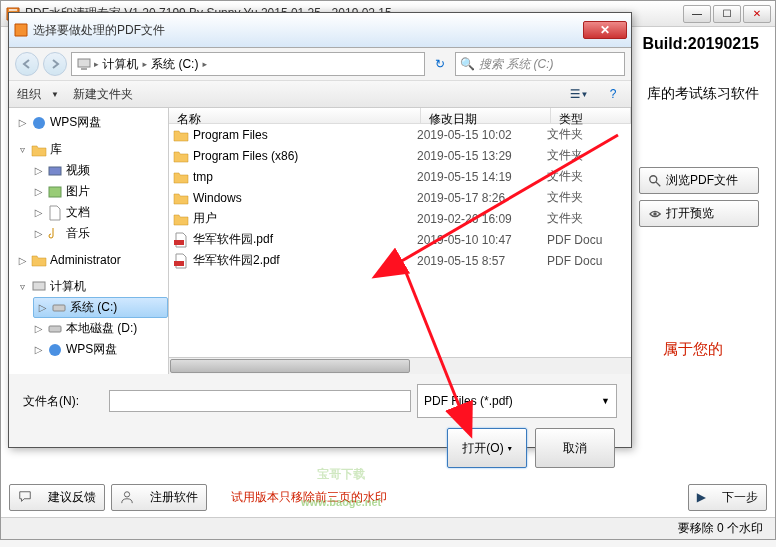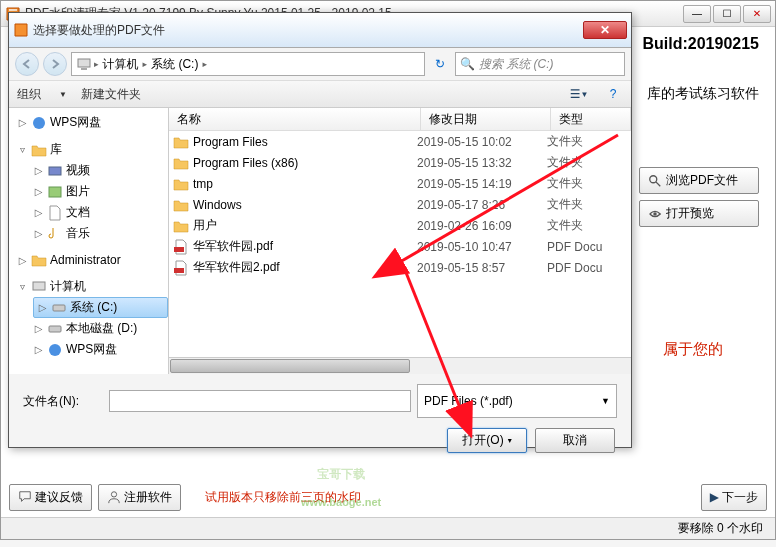--- a/index.html
+++ b/index.html
@@ -13,21 +13,21 @@
 .win-btn.close{color:#c00}
 .main-body{padding:8px;position:relative;height:calc(100% - 26px)}
 .build-info{position:absolute;right:16px;top:8px;font-size:16px;font-weight:bold}
 .url-info{position:absolute;right:16px;top:30px;color:#0050d0;font-size:15px;font-weight:bold}
 .promo{position:absolute;right:16px;top:58px;font-size:14px}
 .side-panel{position:absolute;right:16px;top:140px;width:120px}
 .side-btn{display:flex;align-items:center;gap:4px;padding:4px 8px;border:1px solid #888;margin-bottom:6px;background:linear-gradient(#fff,#e8e8e8);border-radius:2px}
 .side-btn .ic{width:14px;height:14px;flex-shrink:0}
 .red-text{position:absolute;right:52px;top:313px;color:#d02000;font-size:15px}
 .bottom-bar{position:absolute;left:8px;right:8px;bottom:28px;height:28px;display:flex;align-items:center;gap:6px}
-.bottom-btn{display:flex;align-items:center;gap:3px;padding:4px 8px;border:1px solid #888;background:linear-gradient(#fff,#e8e8e8);border-radius:2px}
+.bottom-btn{display:flex;align-items:center;gap:16px;padding:4px 8px;border:1px solid #888;background:linear-gradient(#fff,#e8e8e8);border-radius:2px}
 .trial-note{color:#d02000;margin-left:18px}
 .next-btn{margin-left:auto}
 .status-bar{position:absolute;left:0;right:0;bottom:0;height:22px;border-top:1px solid #ccc;display:flex;align-items:center;justify-content:flex-end;padding:0 12px;background:#f0f0f0}
 .watermark-logo{position:absolute;left:300px;top:428px;font-size:28px;font-weight:bold;color:rgba(100,180,50,0.3);pointer-events:none;text-align:center;line-height:1}
 .watermark-logo .sub{font-size:11px;color:rgba(100,180,50,0.5)}
 
 
 .file-dialog{position:absolute;left:8px;top:12px;width:624px;height:436px;background:#f4f4f4;border:1px solid #555;box-shadow:2px 2px 8px rgba(0,0,0,0.3)}
 .fd-titlebar{height:28px;background:linear-gradient(#fff,#d8e8f8);display:flex;align-items:center;padding:17px 4px;border-bottom:1px solid #aaa}
 .fd-titlebar .icon{width:16px;height:16px;margin-right:4px}
@@ -36,50 +36,50 @@
 .fd-nav{height:32px;display:flex;align-items:center;padding:4px 6px;gap:4px;background:#f4f4f4}
 .nav-arrow{width:24px;height:24px;border-radius:12px;background:linear-gradient(#e0f0ff,#b0d8f0);border:1px solid #8ac;display:flex;align-items:center;justify-content:center;color:#246}
 .nav-arrow.disabled{opacity:0.5}
 .breadcrumb{flex:1;height:24px;border:1px solid #aaa;background:#fff;display:flex;align-items:center;padding:0 4px;gap:2px}
 .bc-seg{display:flex;align-items:center;gap:2px;padding:0 2px}
 .bc-sep{color:#666;font-size:9px}
 .refresh-btn{width:22px;height:22px;display:flex;align-items:center;justify-content:center;color:#06c}
 .search-box{width:170px;height:24px;border:1px solid #aaa;background:#fff;display:flex;align-items:center;padding:0 4px;color:#888;font-style:italic}
 .search-box .ic{margin-right:4px;color:#666;font-style:normal}
 .fd-toolbar{height:28px;display:flex;align-items:center;padding:0 8px;gap:14px;background:linear-gradient(#f8f8f8,#e8e8e8);border-top:1px solid #ddd;border-bottom:1px solid #ccc}
-.tb-item{display:flex;align-items:center;gap:18px;color:#333}
+.tb-item{display:flex;align-items:center;gap:10px;color:#333}
 .tb-spacer{flex:1}
 .tb-icon{width:20px;height:20px;display:flex;align-items:center;justify-content:center;color:#246}
 .fd-content{display:flex;height:266px}
 .fd-tree{width:160px;border-right:1px solid #ccc;background:#fff;overflow:hidden;padding:4px 0}
 .tree-item{display:flex;align-items:center;gap:3px;padding:2px 4px;white-space:nowrap}
 .tree-item.selected{background:linear-gradient(#d0e8ff,#a8d4f8);border:1px solid #7ab8e8;border-radius:2px;padding:1px 3px}
 .tree-exp{width:11px;height:11px;display:inline-flex;align-items:center;justify-content:center;font-size:10px;color:#666;flex-shrink:0}
 .tree-ic{width:16px;height:16px;flex-shrink:0}
 .fd-list{flex:1;background:#fff;display:flex;flex-direction:column}
-.list-header{height:23px;display:flex;border-bottom:1px solid #ddd;background:linear-gradient(#fff,#f0f0f0)}
+.list-header{height:16px;display:flex;border-bottom:1px solid #ddd;background:linear-gradient(#fff,#f0f0f0)}
 .lh-col{padding:3px 8px;border-right:1px solid #ddd}
 .lh-name{flex:1}
 .lh-date{width:130px}
 .lh-type{width:80px}
 .list-body{flex:1;overflow:hidden}
 .list-row{display:flex;align-items:center;height:21px;padding:0 4px}
 .lr-ic{width:16px;height:16px;margin-right:4px;flex-shrink:0}
 .lr-name{flex:1;white-space:nowrap;overflow:hidden}
 .lr-date{width:130px;color:#555}
 .lr-type{width:80px;color:#555;white-space:nowrap;overflow:hidden}
 .fd-scroll{height:17px;background:#f0f0f0;border-top:1px solid #ccc;position:relative}
 .fd-scroll .thumb{position:absolute;left:1px;top:1px;width:240px;height:14px;background:linear-gradient(#ddd,#bbb);border:1px solid #999;border-radius:2px}
 .fd-bottom{padding:10px 14px;display:flex;flex-direction:column;gap:10px}
 .fd-row{display:flex;align-items:center;gap:6px}
 .fd-label{width:80px;}
 .fd-input{flex:1;height:22px;border:1px solid #aaa;background:#fff}
 .fd-filter{width:200px;height:22px;border:1px solid #aaa;background:#fff;display:flex;align-items:center;padding:16px 6px;justify-content:space-between}
 .fd-buttons{display:flex;justify-content:flex-end;gap:8px;padding-right:2px}
-.fd-btn{width:80px;height:25px;border:1px solid #888;background:linear-gradient(#fff,#e0e0e0);display:flex;align-items:center;justify-content:center;border-radius:2px}
+.fd-btn{width:80px;height:40px;border:1px solid #888;background:linear-gradient(#fff,#e0e0e0);display:flex;align-items:center;justify-content:center;border-radius:2px}
 .fd-btn.primary{border:1px solid #3a7abd;box-shadow:0 0 2px #6ab0f0}
 .fd-btn .dd{margin-left:4px;font-size:8px}
 
 
 .arrow-svg{position:absolute;pointer-events:none}
 
 
 .folder-ic{fill:#f7c65f;stroke:#c89020;stroke-width:0.5}
 .pdf-ic{fill:#fff;stroke:#999}
 .drive-ic{fill:#ccc;stroke:#888}
@@ -291,21 +291,21 @@
             </svg>
             <span class="lr-name">Program Files</span>
             <span class="lr-date">2019-05-15 10:02</span>
             <span class="lr-type">文件夹</span>
           </div>
           <div class="list-row">
             <svg class="lr-ic" viewBox="0 0 16 16">
               <path class="folder-ic" d="M1 4h5l1 2h8v8H1z"></path>
             </svg>
             <span class="lr-name">Program Files (x86)</span>
-            <span class="lr-date">2019-05-15 13:32</span>
+            <span class="lr-date">2019-05-15 13:29</span>
             <span class="lr-type">文件夹</span>
           </div>
           <div class="list-row">
             <svg class="lr-ic" viewBox="0 0 16 16">
               <path class="folder-ic" d="M1 4h5l1 2h8v8H1z"></path>
             </svg>
             <span class="lr-name">tmp</span>
             <span class="lr-date">2019-05-15 14:19</span>
             <span class="lr-type">文件夹</span>
           </div>

